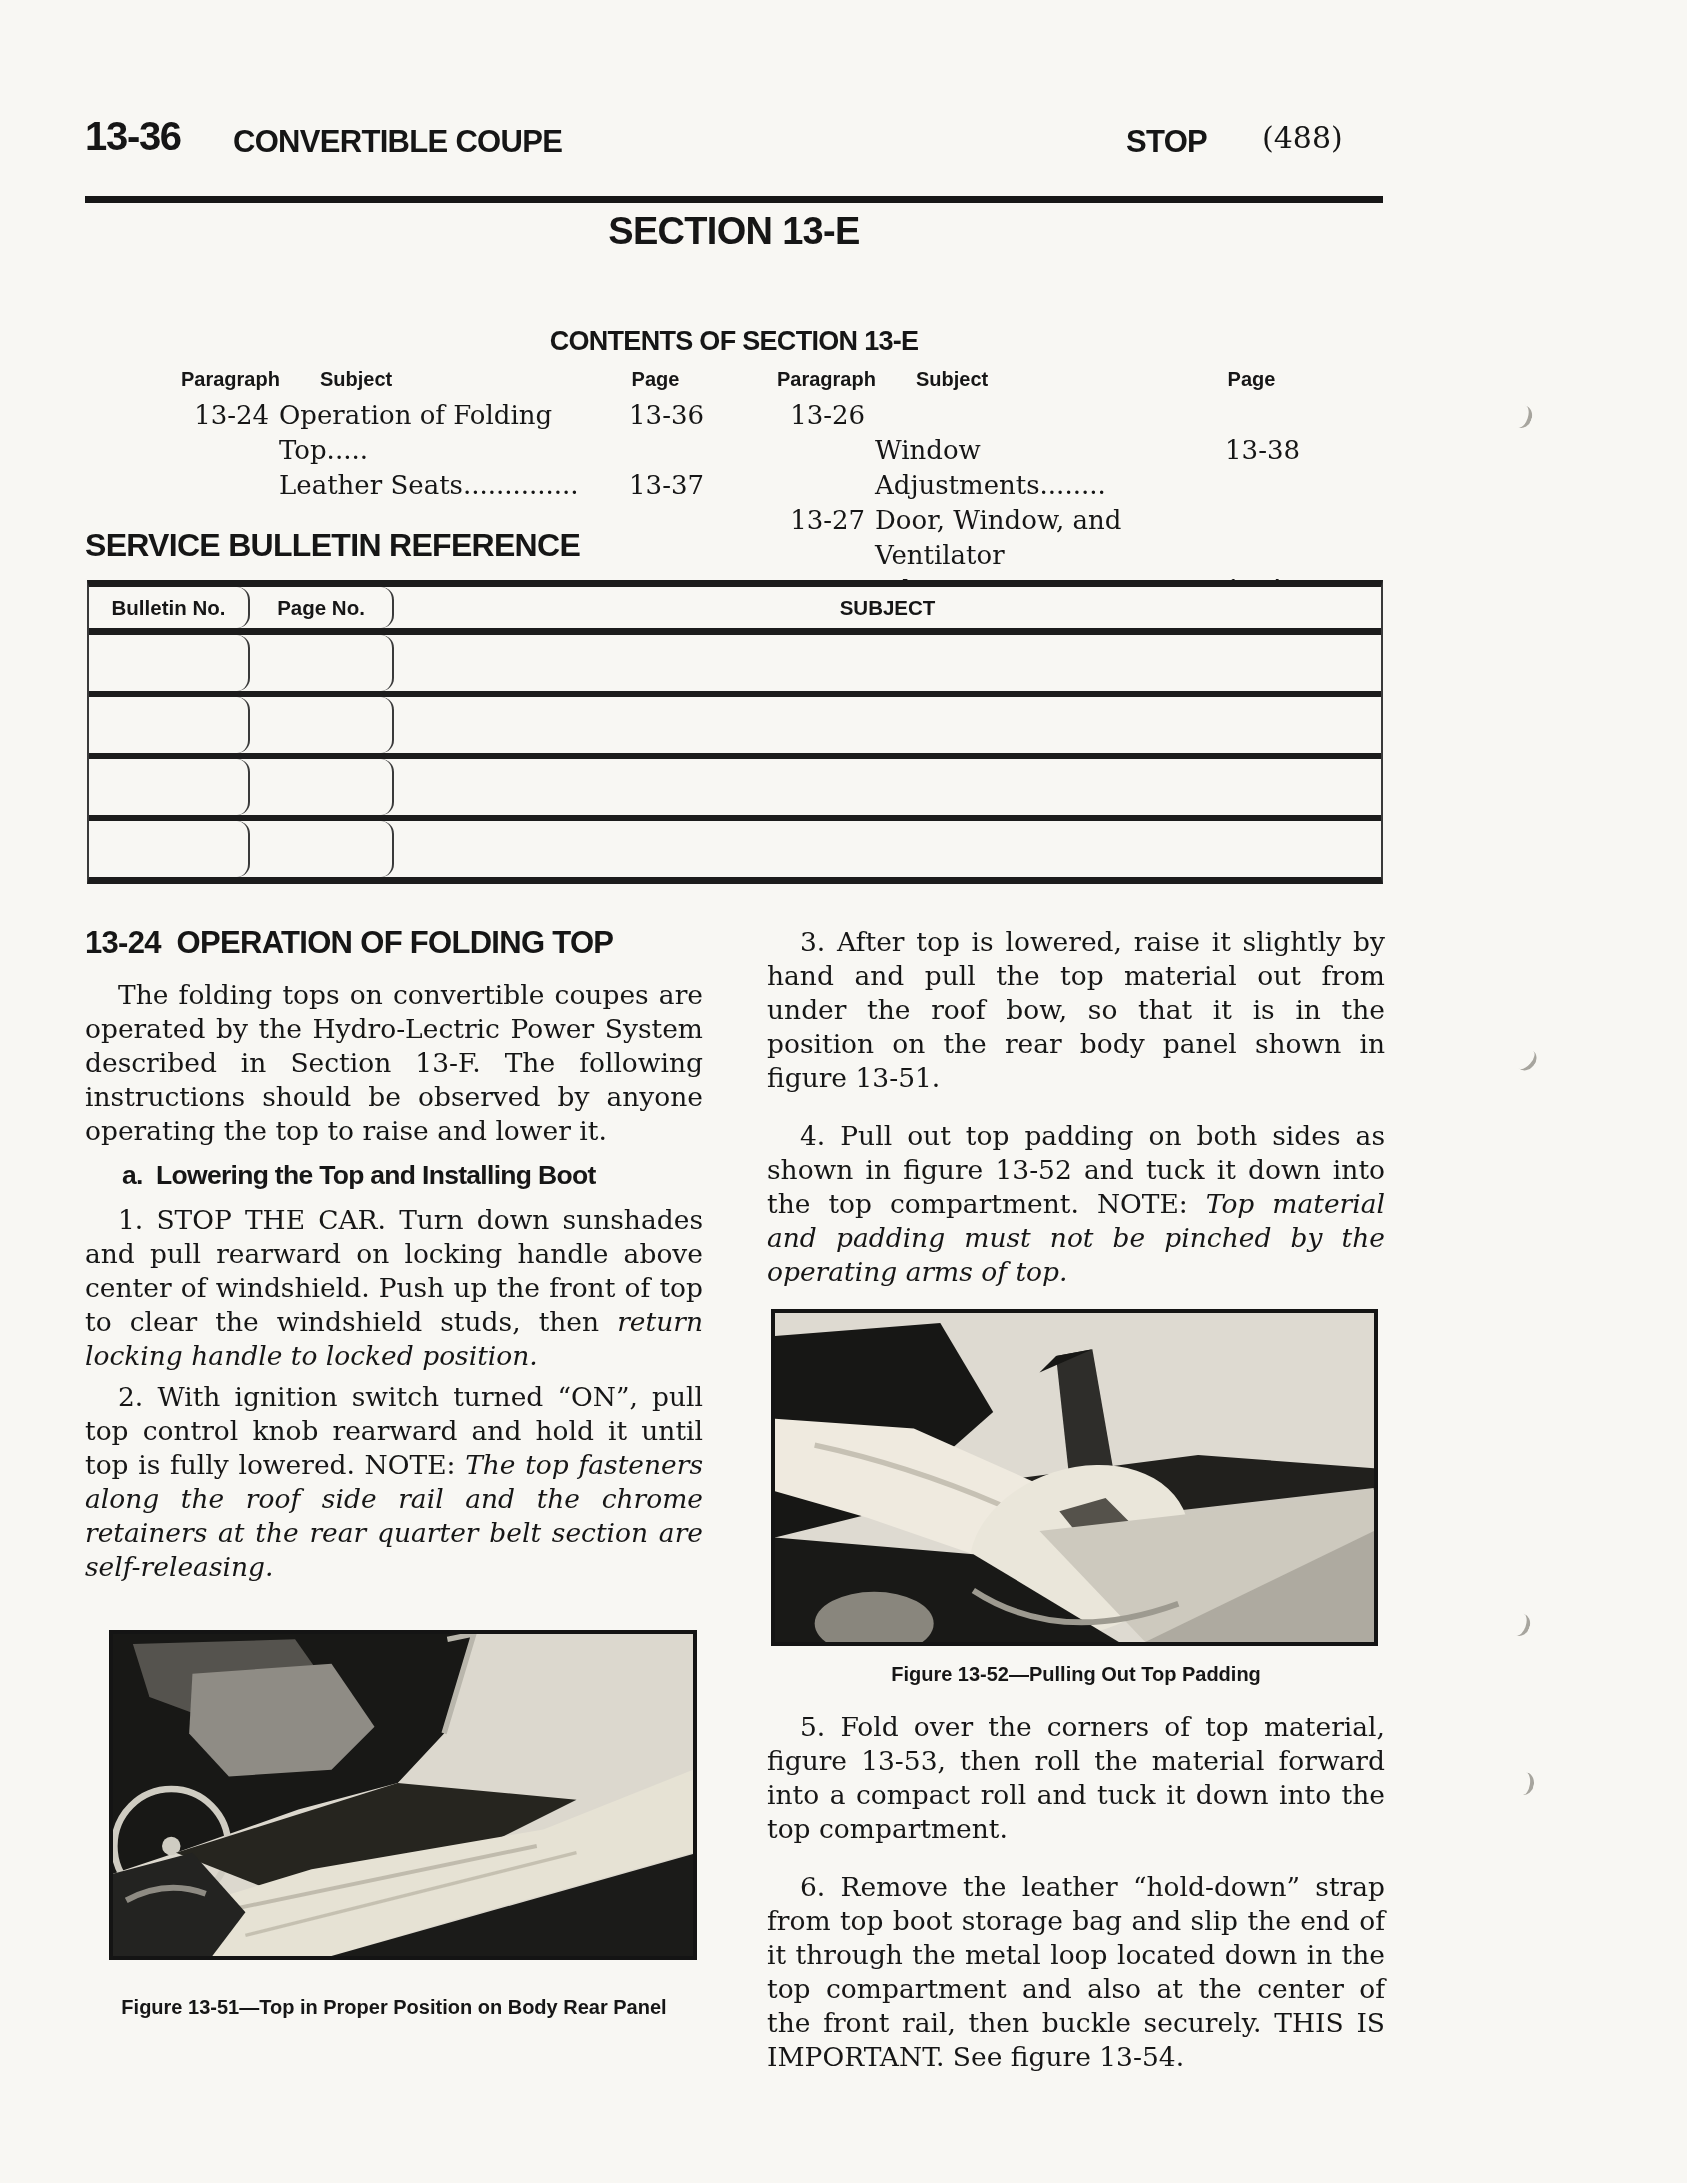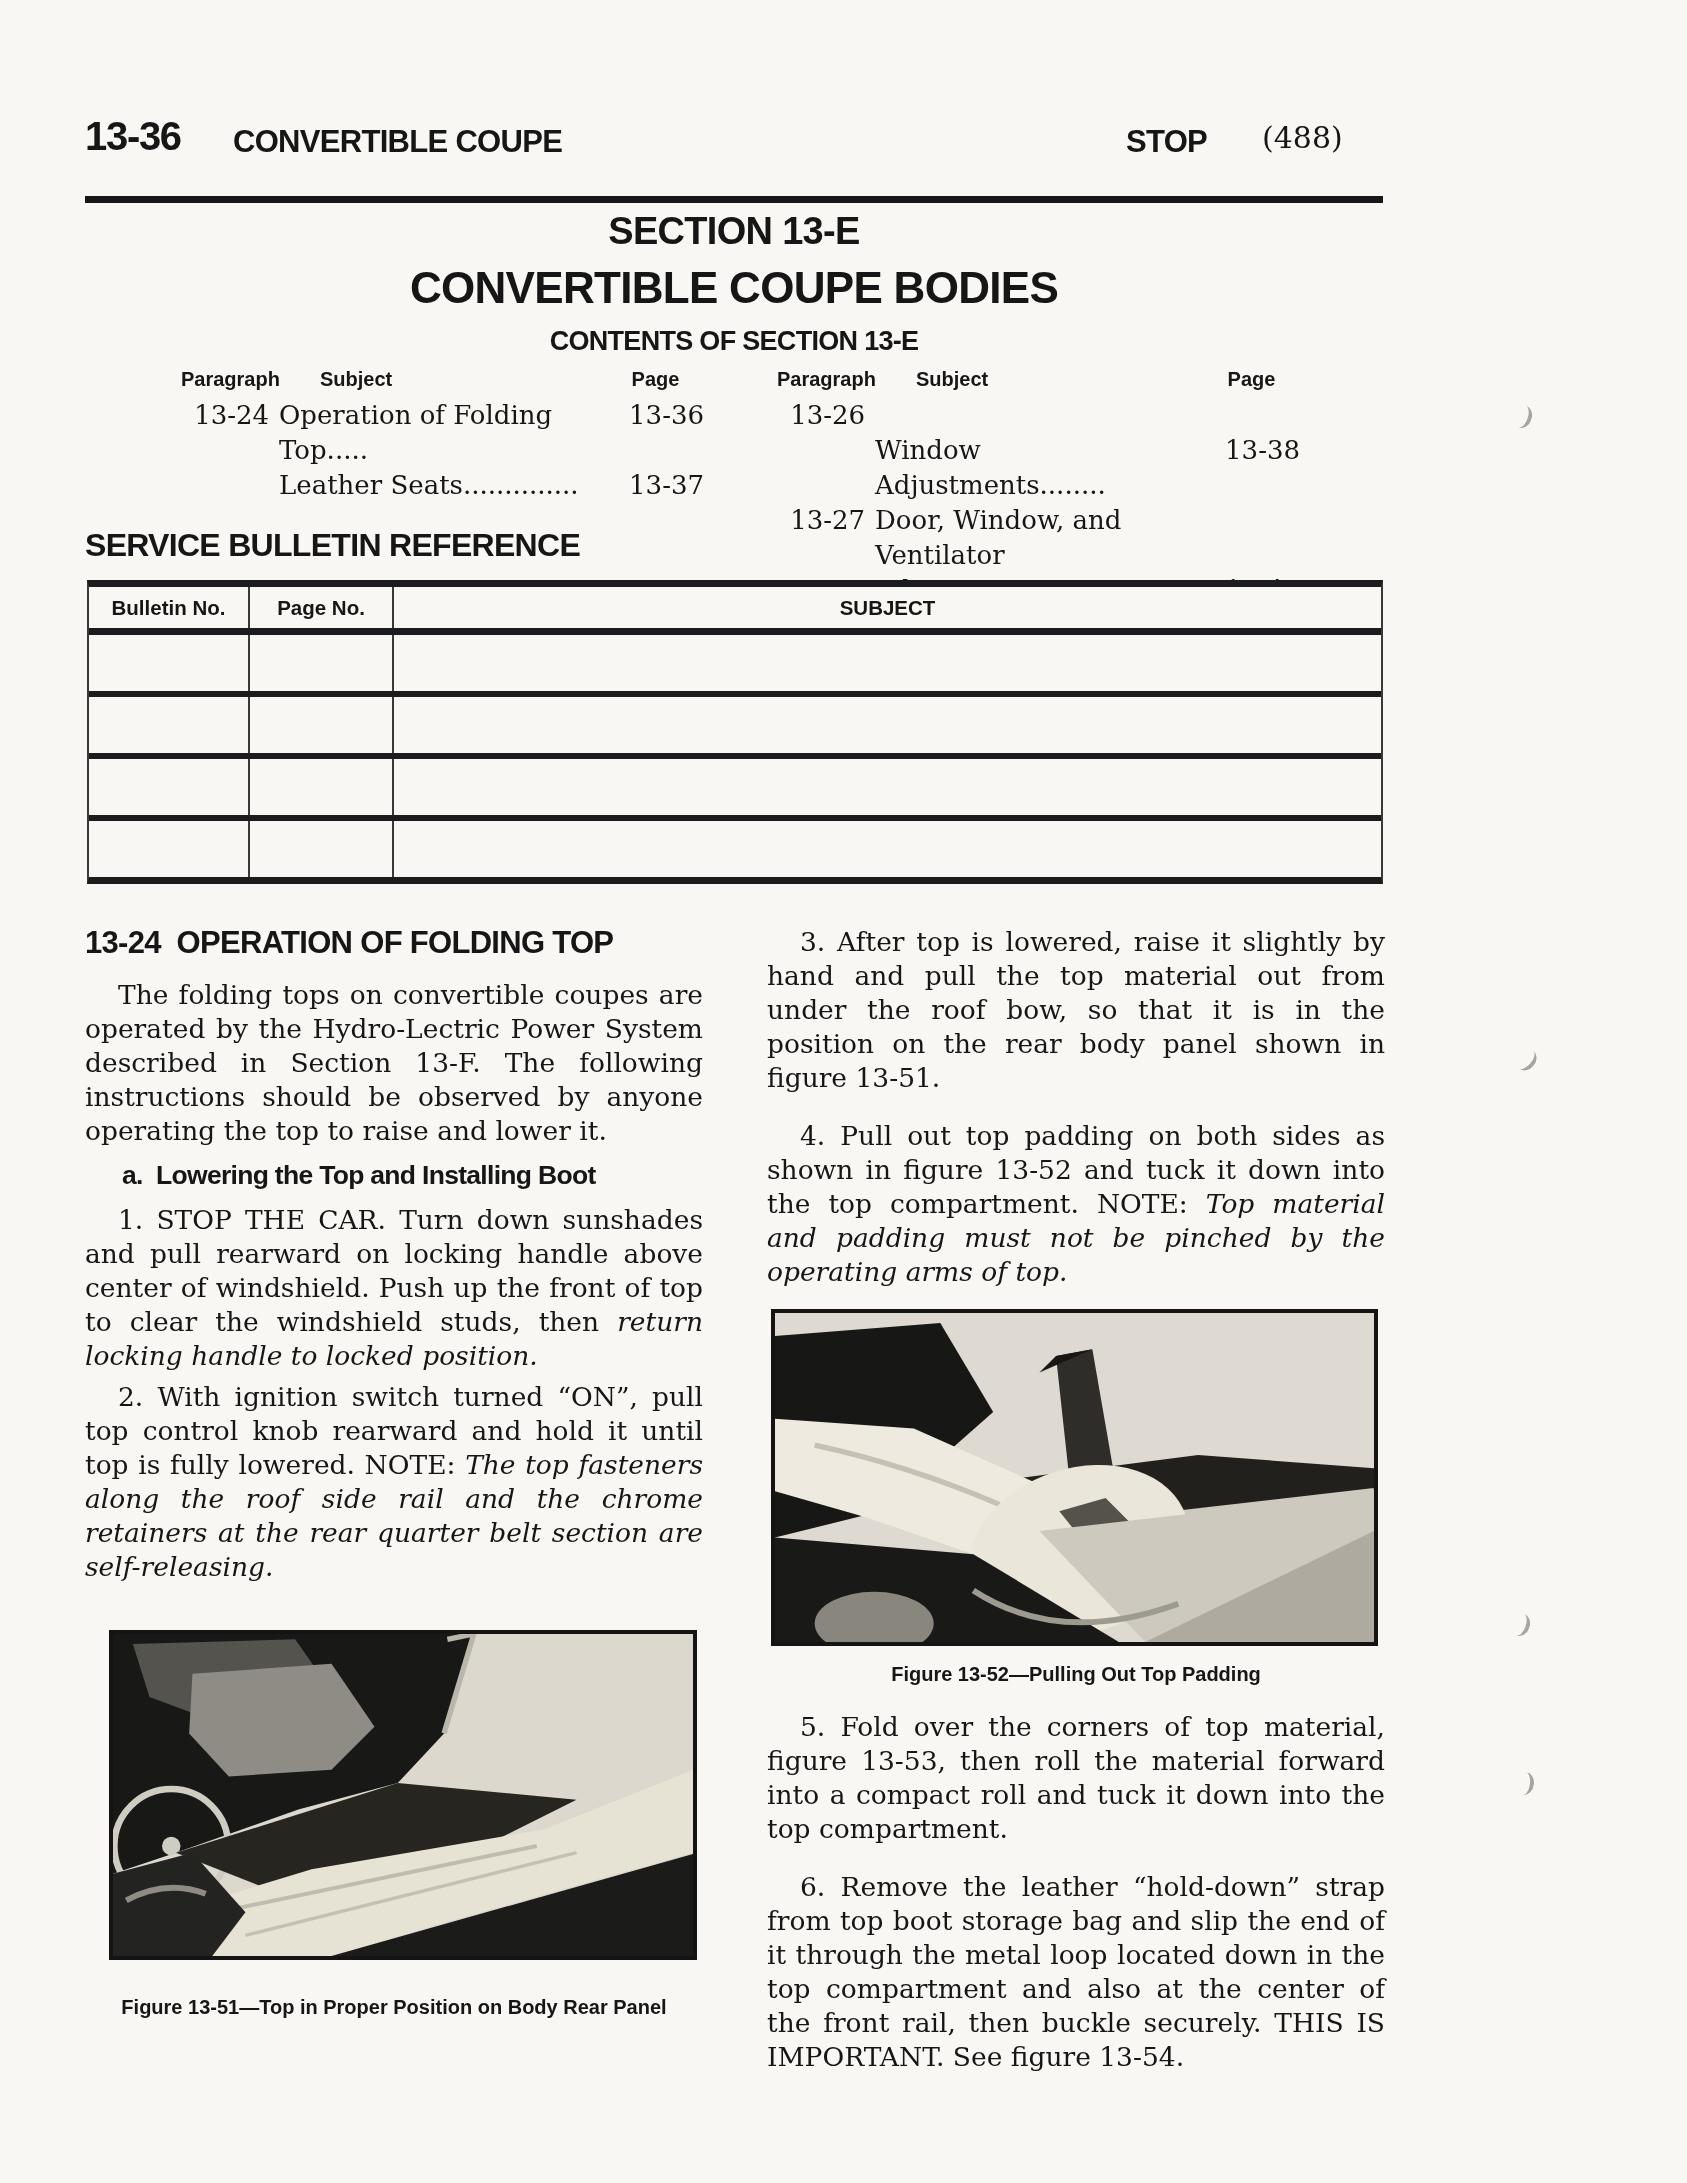--- a/index.html
+++ b/index.html
@@ -41,21 +41,21 @@
     font-family:"Liberation Sans",sans-serif;font-weight:700;font-size:32px;
     letter-spacing:-0.7px;font-stretch:condensed;}
   .btable{position:absolute;left:87px;top:580px;width:1296px;box-sizing:border-box;
     border-top:7.3px solid #1c1c1c;border-bottom:7.3px solid #1c1c1c;
     border-left:2px solid #3a3a3a;border-right:2px solid #3a3a3a;background:#f8f7f3;}
   .brow{display:grid;grid-template-columns:161px 144px 1fr;}
   .brow-head{height:41px;border-bottom:7.3px solid #1c1c1c;}
   .brow-data{height:56px;border-bottom:6px solid #1c1c1c;}
   .brow-data:last-child{border-bottom:none;}
   .bcell{border-right:2px solid #3a3a3a;display:flex;align-items:center;justify-content:center;
-    font-family:"Liberation Sans",sans-serif;font-weight:700;font-size:20.5px;font-stretch:condensed;}
+    font-family:"Liberation Sans",sans-serif;font-weight:700;font-size:20.5px;font-stretch:condensed;border-radius:13px;}
   .bcell:last-child{border-right:none;}
 
   
   .col{position:absolute;top:925px;width:618px;}
   .col-left{left:85px;}
   .col-right{left:767px;}
   .article-head{font-family:"Liberation Sans",sans-serif;font-weight:700;font-size:31px;
     letter-spacing:-0.7px;margin:0 0 17px 0;white-space:pre-wrap;font-stretch:condensed;}
   .sub-head{font-family:"Liberation Sans",sans-serif;font-weight:700;font-size:26.5px;
     letter-spacing:-0.7px;margin:8px 0 12px 0;padding-left:37px;white-space:pre-wrap;font-stretch:condensed;}
@@ -84,21 +84,20 @@
 
 <div class="page">
 
   <span class="h-pageref">13-36</span>
   <span class="h-left">CONVERTIBLE COUPE</span>
   <span class="h-right">STOP</span>
   <span class="h-book">(488)</span>
   <div class="rule"></div>
 
   <div class="centerband sec-id">SECTION 13-E</div>
-  <div class="centerband sec-title">CONVERTIBLE COUPE BODIES</div>
   <div class="centerband contents-head">CONTENTS OF SECTION 13-E</div>
 
   <div class="contents">
     <div class="c-half">
       <div class="c-headrow">
         <span class="c-h-para">Paragraph</span>
         <span class="c-h-subj">Subject</span>
         <span class="c-h-page">Page</span>
       </div>
       <div class="c-row">

